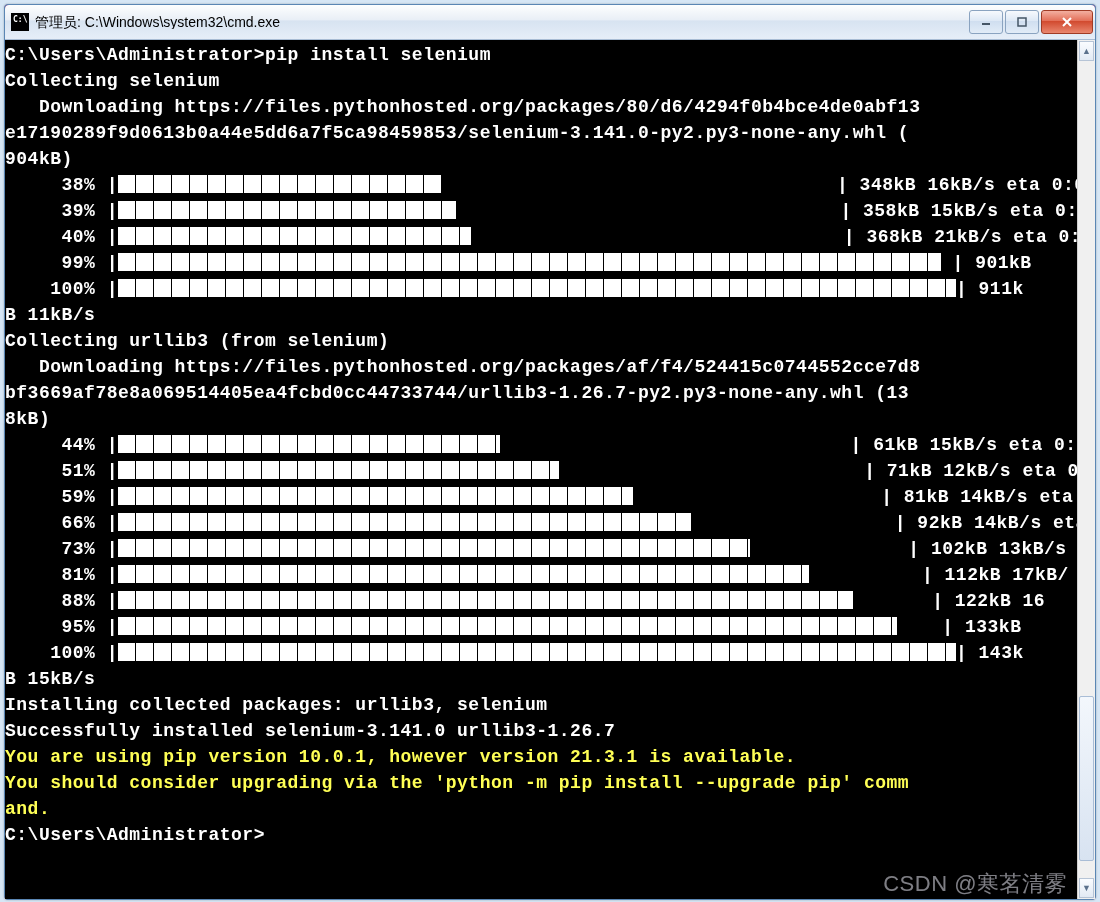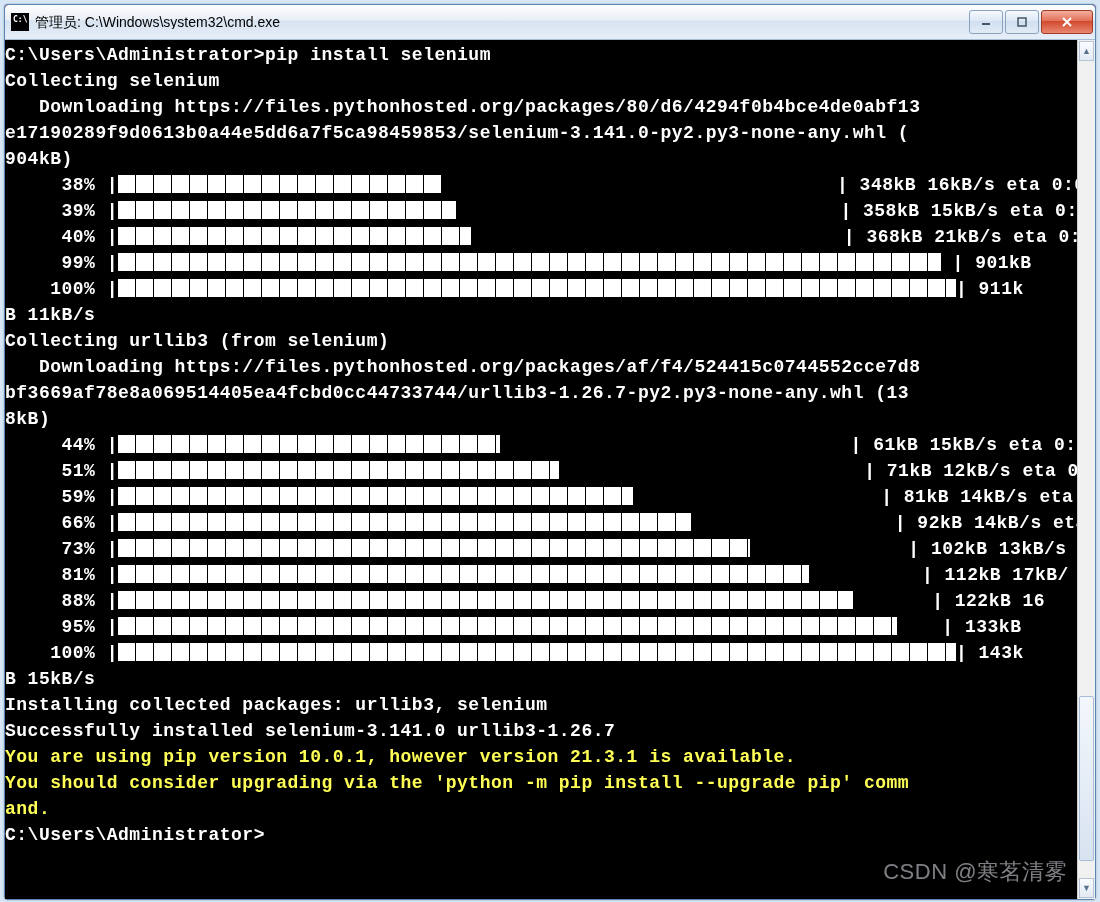--- a/index.html
+++ b/index.html
@@ -131,21 +131,21 @@
     bottom: 2%;
     height: 20%;
     background: linear-gradient(#f3f7fc,#d8e3f1);
     border: 1px solid #a9bdd6;
     border-radius: 2px;
   }
 
   .watermark {
     position: absolute;
     right: 28px;
-    bottom: 16px;
+    bottom: 4px;
     color: rgba(230,230,240,.55);
     font: 22px/1 "Microsoft YaHei","Segoe UI",sans-serif;
     letter-spacing: .5px;
     pointer-events: none;
   }
 </style>
 </head>
 <body>
 
 <div class="window">

